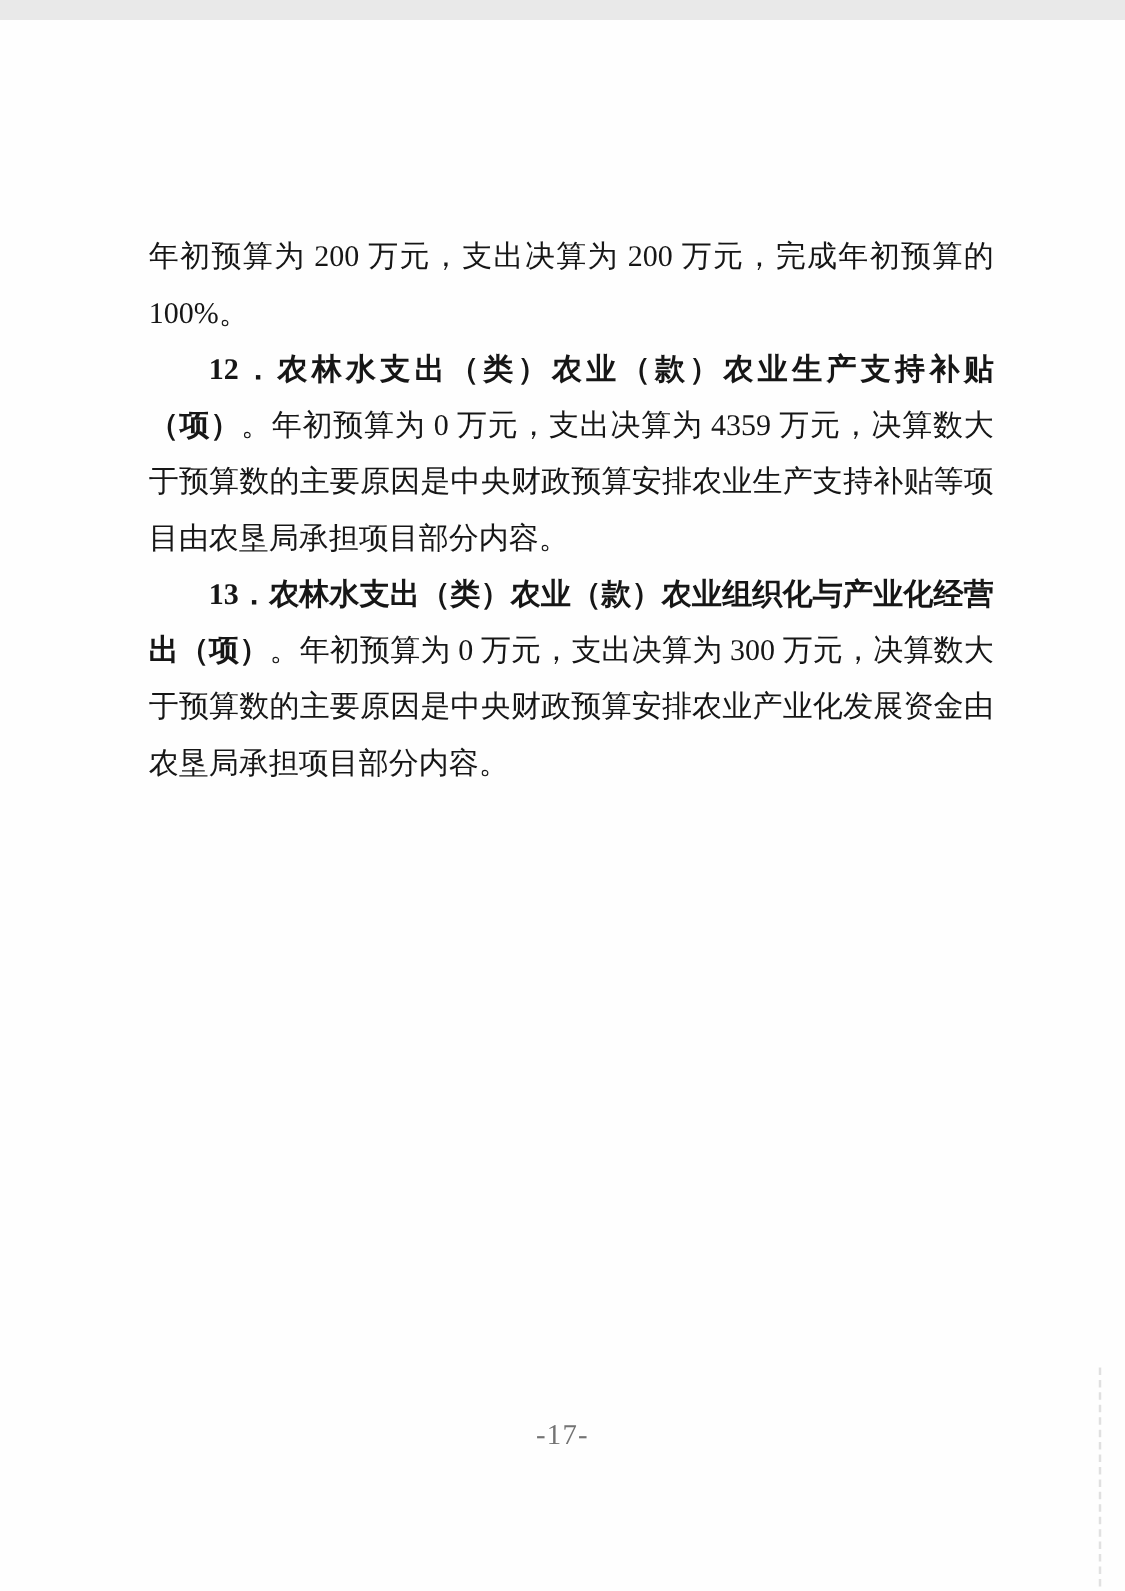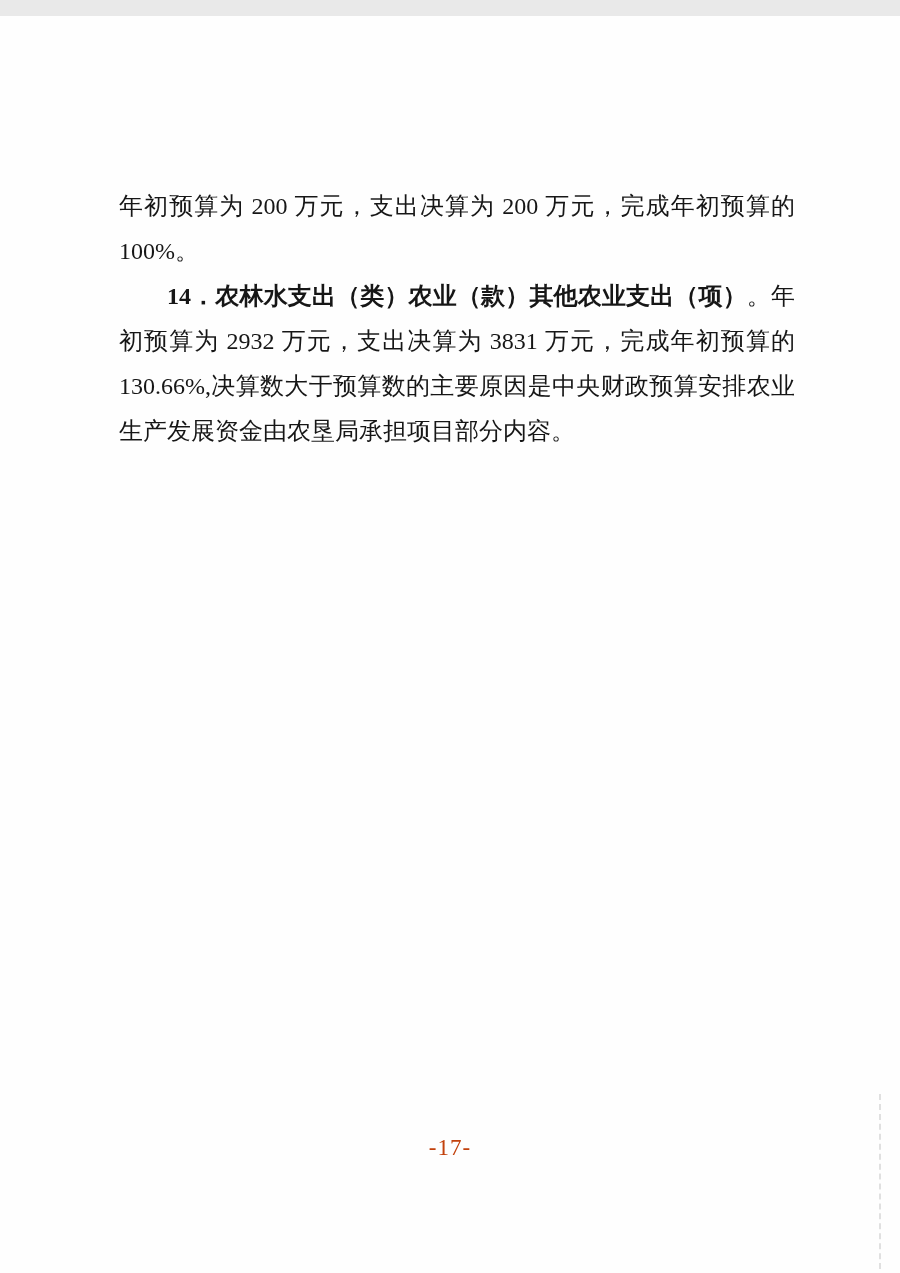--- a/index.html
+++ b/index.html
@@ -38,35 +38,36 @@
     font-weight: bold;
   }
   .page-number {
     position: absolute;
     top: 1119px;
     left: 0;
     width: 100%;
     text-align: center;
     font-size: 23px;
     letter-spacing: 1px;
-    color: #c2410c;
+    color: #737373;
   }
   .scan-artifact {
     position: absolute;
     left: 879px;
     top: 1078px;
     height: 195px;
     width: 0;
     border-left: 2px dashed #c9c9c9;
     opacity: 0.55;
   }
 </style>
 </head>
 <body>
 
 <div class="page">
   <div class="body-text">
       <p class="para"><span class="run">年初预算为 200 万元，支出决算为 200 万元，完成年初预算的100%。</span></p>
-      <p class="para indent"><span class="run bold">14．农林水支出（类）农业（款）其他农业支出（项）</span><span class="run">。年初预算为 2932 万元，支出决算为 3831 万元，完成年初预算的130.66%,决算数大于预算数的主要原因是中央财政预算安排农业生产发展资金由农垦局承担项目部分内容。</span></p>
+      <p class="para indent"><span class="run bold">12．农林水支出（类）农业（款）农业生产支持补贴（项）</span><span class="run">。年初预算为 0 万元，支出决算为 4359 万元，决算数大于预算数的主要原因是中央财政预算安排农业生产支持补贴等项目由农垦局承担项目部分内容。</span></p>
+      <p class="para indent"><span class="run bold">13．农林水支出（类）农业（款）农业组织化与产业化经营出（项）</span><span class="run">。年初预算为 0 万元，支出决算为 300 万元，决算数大于预算数的主要原因是中央财政预算安排农业产业化发展资金由农垦局承担项目部分内容。</span></p>
     </div>
   <div class="page-number">-17-</div>
   <div class="scan-artifact"></div>
 </div>
 
 </body></html>

